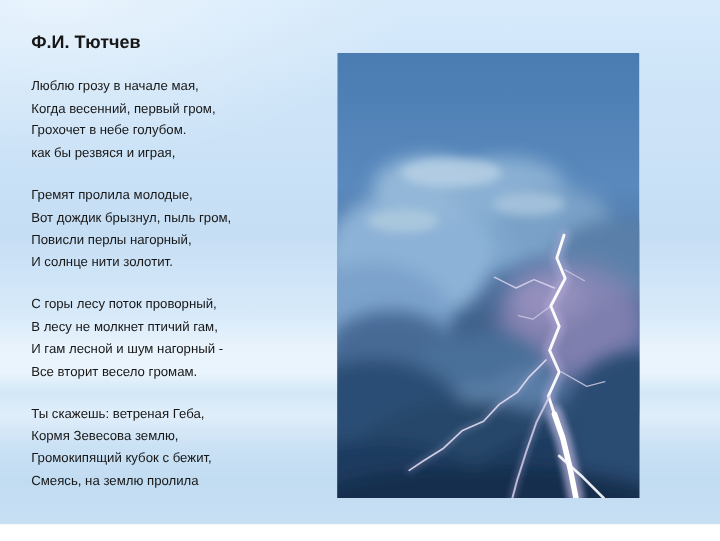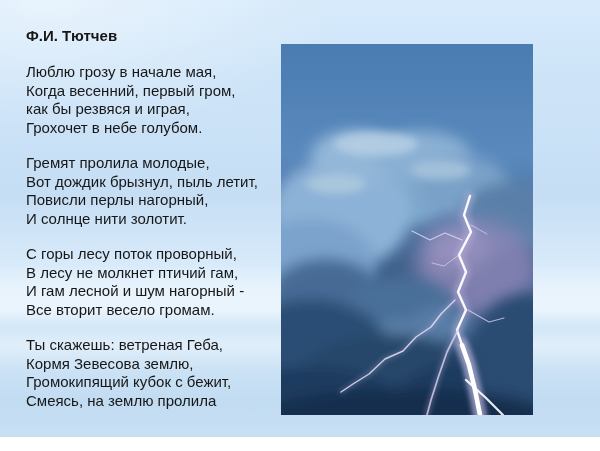--- a/index.html
+++ b/index.html
@@ -24,47 +24,47 @@
   .poem{
     position:absolute;left:26px;top:26px;width:260px;
     color:#171717;
   }
   .poem .author,.poem .title{
     font-size:15px;line-height:20px;font-weight:bold;white-space:nowrap;
   }
   .stanza{margin-top:17px;}
   .stanza:first-of-type{margin-top:15px;}
   .stanza .line{
-    font-size:15px;line-height:18.5px;white-space:nowrap;
+    font-size:11px;line-height:18.5px;white-space:nowrap;
   }
   .photo{
     position:absolute;left:281px;top:44px;width:252px;height:371px;overflow:hidden;
   }
   .photo svg{display:block;}
 </style>
 </head>
 <body>
 
 <div class="slide">
 
   <div class="poem">
     <div class="poem-header">
       <div class="author">Ф.И. Тютчев</div>
     </div>
 
     <div class="stanza">
       <div class="line">Люблю грозу в начале мая,</div>
       <div class="line">Когда весенний, первый гром,</div>
+      <div class="line">Грохочет в небе голубом.</div>
       <div class="line">как бы резвяся и играя,</div>
-      <div class="line">Грохочет в небе голубом.</div>
     </div>
 
     <div class="stanza">
       <div class="line">Гремят пролила молодые,</div>
-      <div class="line">Вот дождик брызнул, пыль летит,</div>
+      <div class="line">Вот дождик брызнул, пыль гром,</div>
       <div class="line">Повисли перлы нагорный,</div>
       <div class="line">И солнце нити золотит.</div>
     </div>
 
     <div class="stanza">
       <div class="line">С горы лесу поток проворный,</div>
       <div class="line">В лесу не молкнет птичий гам,</div>
       <div class="line">И гам лесной и шум нагорный -</div>
       <div class="line">Все вторит весело громам.</div>
     </div>

